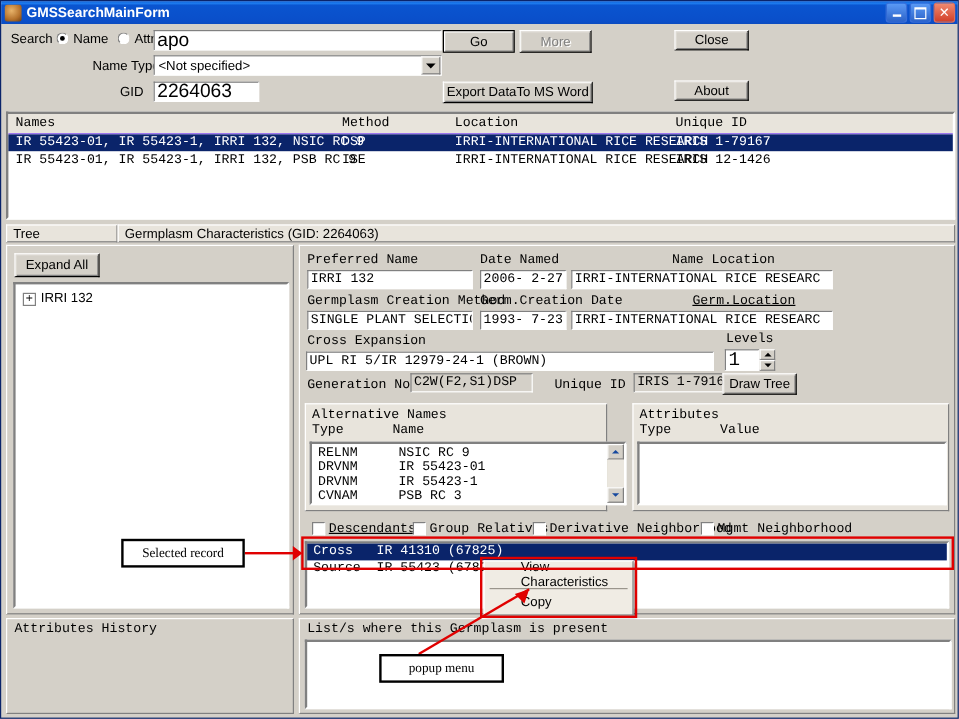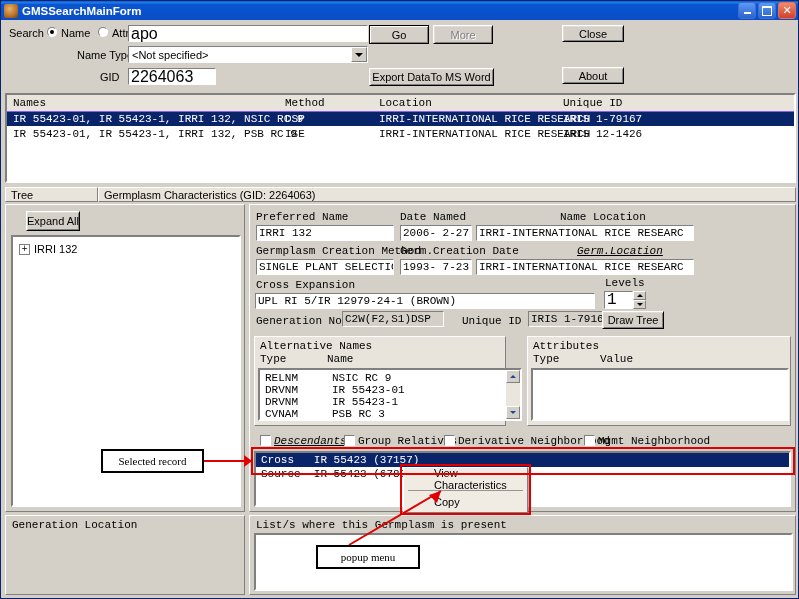--- a/index.html
+++ b/index.html
@@ -101,21 +101,21 @@
     justify-content:center;font-size:11px;box-sizing:border-box;font-family:"Liberation Serif",serif;}
   .redbox{border:2px solid #e00000;box-sizing:border-box;background:transparent;}
   .redline{background:#e00000;position:absolute;}
 
   .panel-title{font-family:"Liberation Mono","DejaVu Sans Mono",monospace;font-size:11px;}
   .fld-lbl{font-family:"Liberation Mono","DejaVu Sans Mono",monospace;font-size:11px;white-space:nowrap;}
   .fld-val{font-family:"Liberation Mono","DejaVu Sans Mono",monospace;font-size:11px;
     background:#fff;border:1px solid;border-color:#808080 #fff #fff #808080;
     box-sizing:border-box;display:flex;align-items:center;padding:0 2px;white-space:nowrap;overflow:hidden;}
   .fld-val.gray{background:#d4d0c8;}
-  .u{text-decoration:underline;font-style:italic;}
+  .u{text-decoration:underline;}
 </style>
 </head>
 <body>
 
 <div class="app">
 
   <div class="titlebar">
     <div class="tb-icon"></div>
     <div class="tb-title">GMSSearchMainForm</div>
     <div class="winbtns">
@@ -201,21 +201,21 @@
   </div>
 
   <div class="abs win-out" style="left:4px;top:186px;width:93px;height:15px;background:#e8e4dc;display:flex;align-items:center;padding-left:5px;">
     <span>Tree</span>
   </div>
   <div class="abs win-out" style="left:97px;top:186px;width:698px;height:15px;background:#e8e4dc;display:flex;align-items:center;padding-left:5px;">
     <span>Germplasm Characteristics (GID: 2264063)</span>
   </div>
 
   <div class="abs win-out" style="left:4px;top:203px;width:240px;height:308px;background:#d4d0c8;">
-    <div class="abs btn" style="left:20px;top:6px;width:54px;height:20px;">
+    <div class="abs btn" style="left:6px;top:6px;width:71px;height:20px;">
       <span>Expand All</span>
     </div>
     <div class="abs sunk" style="left:5px;top:30px;width:230px;height:272px;">
       <div style="position:absolute;left:6px;top:6px;display:flex;align-items:center;gap:4px;">
         <span style="width:9px;height:9px;border:1px solid #808080;background:#fff;font-size:8px;line-height:8px;text-align:center;font-family:'DejaVu Sans',sans-serif;">+</span>
         <span style="font-size:11px;">IRRI 132</span>
       </div>
     </div>
   </div>
 
@@ -321,30 +321,30 @@
       <span class="abs cbx" style="left:90px;top:2px;"></span>
       <span class="abs fld-lbl" style="left:104px;top:2px;">Group Relatives</span>
       <span class="abs cbx" style="left:190px;top:2px;"></span>
       <span class="abs fld-lbl" style="left:204px;top:2px;">Derivative Neighborhood</span>
       <span class="abs cbx" style="left:330px;top:2px;"></span>
       <span class="abs fld-lbl" style="left:344px;top:2px;">Mgmt Neighborhood</span>
     </div>
 
     <div class="abs sunk" style="left:4px;top:246px;width:537px;height:56px;">
       <div class="rowsel" style="height:14px;">
-        <span class="grow" style="padding-left:5px;display:block;">Cross   IR 55423 (37157)</span>
+        <span class="grow" style="padding-left:5px;display:block;">Cross   IR 41310 (67825)</span>
       </div>
       <div style="height:14px;">
         <span class="grow" style="padding-left:5px;display:block;">Source  IR 55423 (67825)</span>
       </div>
     </div>
   </div>
 
   <div class="abs win-out" style="left:4px;top:514px;width:240px;height:80px;background:#d4d0c8;">
-    <div class="abs panel-title" style="left:6px;top:3px;">Generation Location</div>
+    <div class="abs panel-title" style="left:6px;top:3px;">Attributes History</div>
   </div>
 
   <div class="abs win-out" style="left:248px;top:514px;width:547px;height:80px;background:#d4d0c8;">
     <div class="abs panel-title" style="left:6px;top:3px;">List/s where this Germplasm is present</div>
     <div class="abs sunk" style="left:4px;top:17px;width:539px;height:58px;"></div>
   </div>
 
   <div class="abs popup" style="left:402px;top:466px;width:125px;height:46px;z-index:40;">
     <div class="mi">
       <span>View Characteristics</span>

